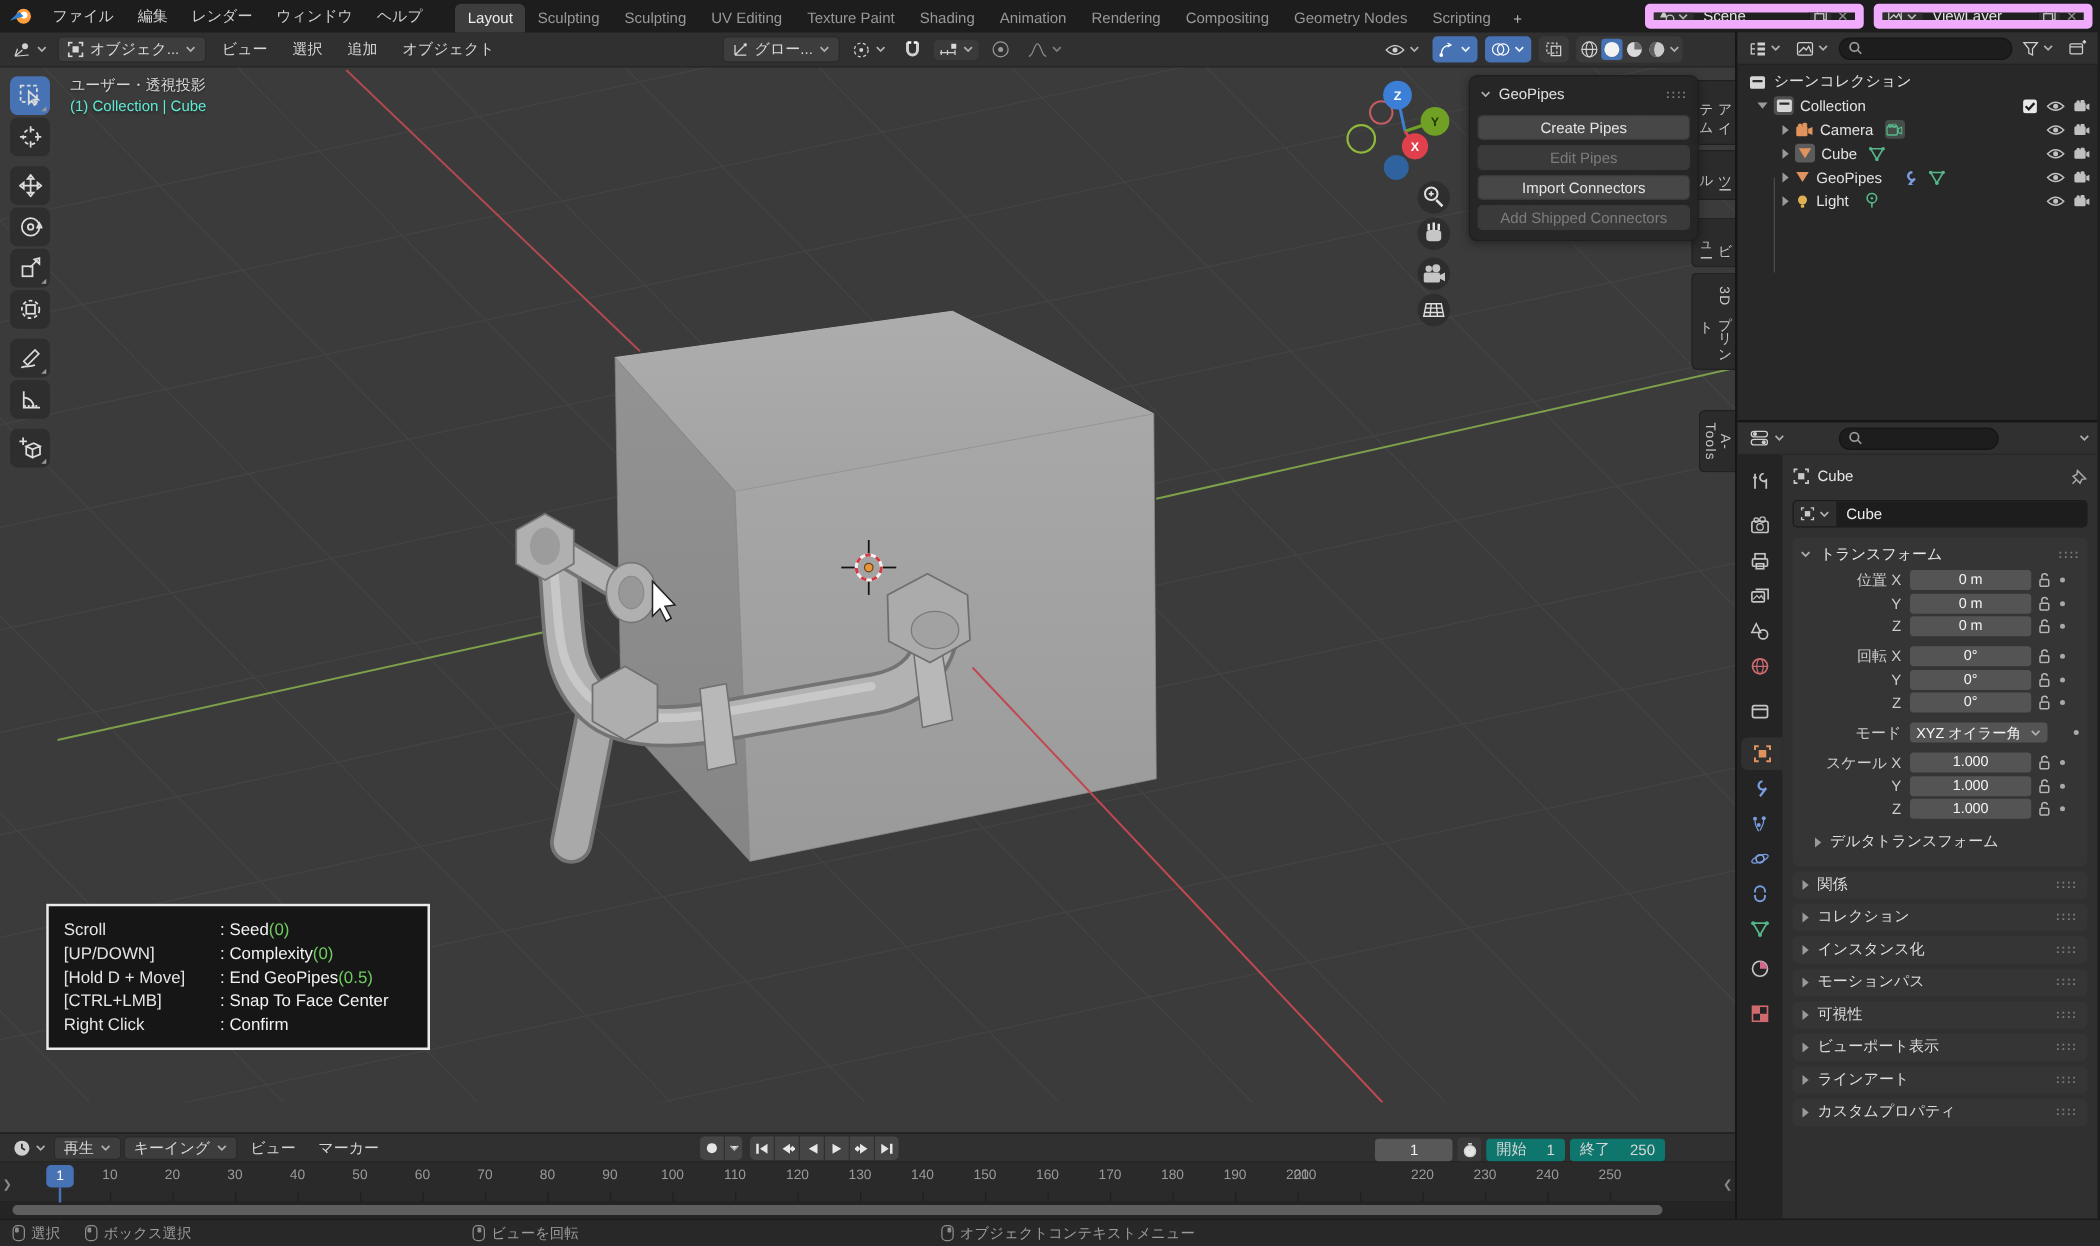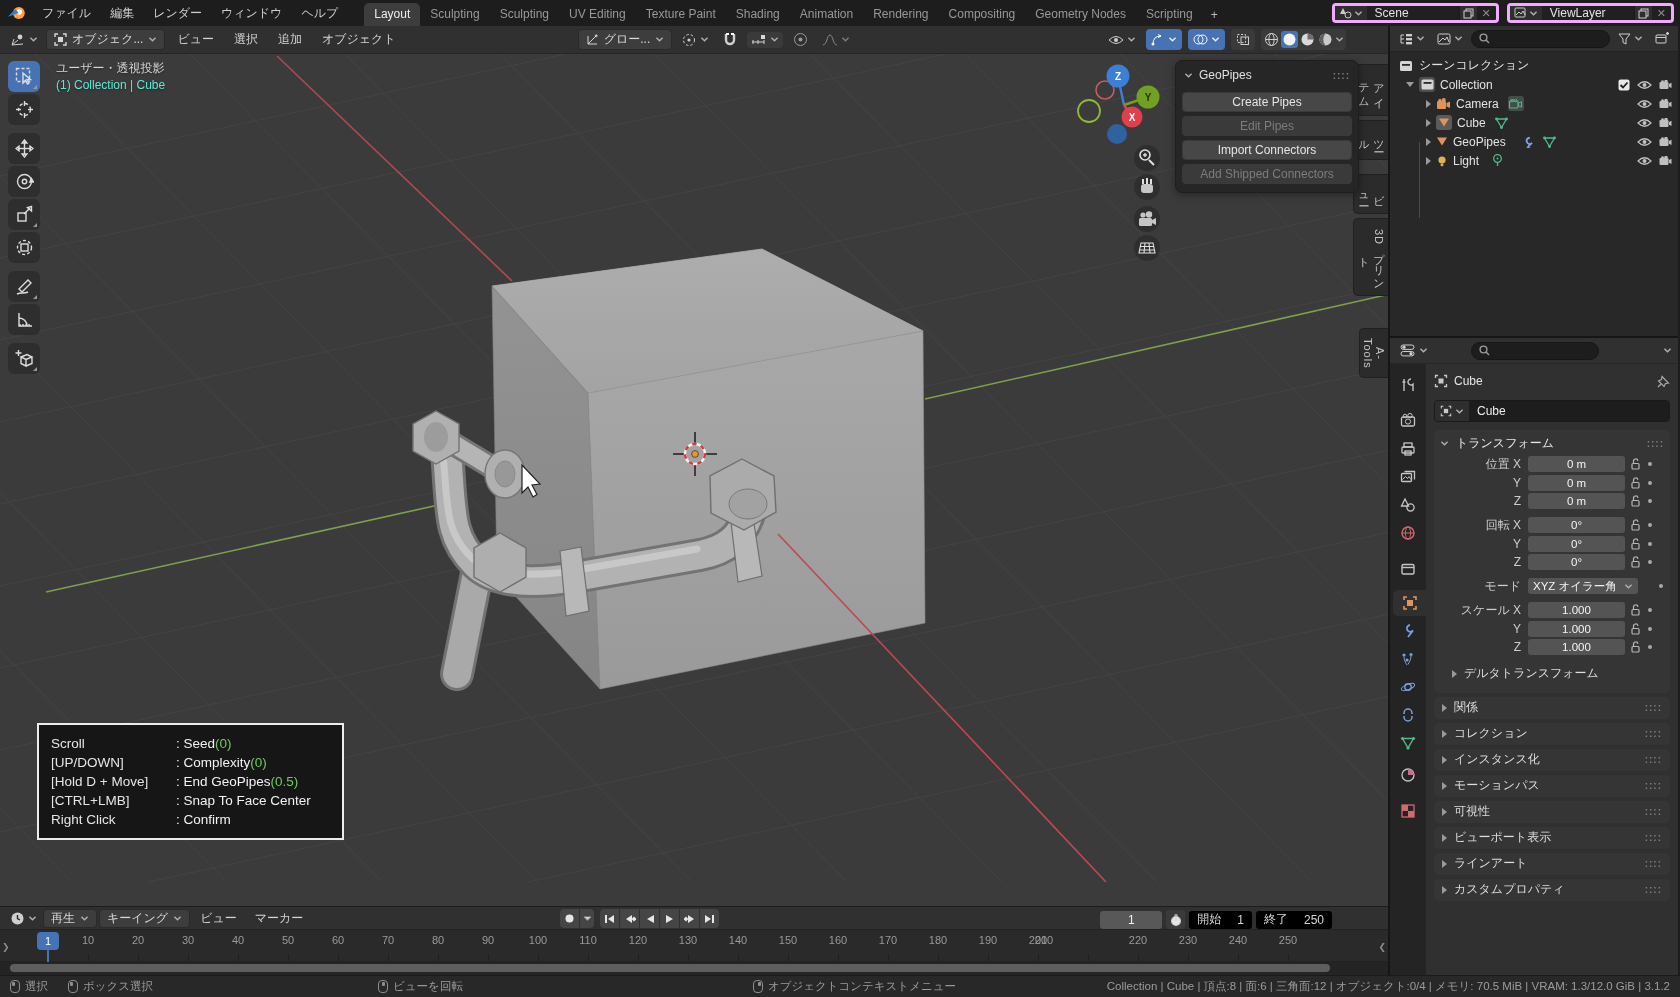--- a/index.html
+++ b/index.html
@@ -12,21 +12,21 @@
 .grip{color:#7d7d7d;font-size:10px;letter-spacing:1px;font-weight:bold}
 
 .topbar{height:26px;display:flex;align-items:center;background:#1d1d1d;padding:0 6px;gap:1px}
 .logo{width:22px;height:18px;margin-right:4px}
 .menu{padding:3px 9px;color:#cfcfcf;border-radius:3px}
 .ws{display:flex;margin-left:16px;align-items:flex-end;height:26px}
 .ws-tab{padding:4px 10px 5px;color:#989898;font-size:12px;border-radius:5px 5px 0 0}
 .ws-tab.active{background:#3d3d3d;color:#ededed}
 .ws-add{padding:4px 8px;color:#bdbdbd}
 .idblock{margin-left:auto;display:flex;gap:8px;align-items:center}
-.idfield{display:flex;align-items:center;background:#202020;border:3px solid #f0abfc;border-radius:4px;height:20px;overflow:hidden}
+.idfield{display:flex;align-items:center;background:#202020;border:7px solid #f0abfc;border-radius:4px;height:20px;overflow:hidden}
 .idfield .seg{background:#2e2e2e;height:100%;display:flex;align-items:center;padding:0 4px;gap:2px}
 .idfield .txt{padding:0 8px;min-width:92px;color:#e3e3e3}
 .idfield .mini{width:18px;height:100%;display:flex;align-items:center;justify-content:center;background:#2e2e2e;border-left:1px solid #1a1a1a}
 .xbtn{color:#8c8c8c;font-size:11px;padding:0 5px}
 
 .main{position:absolute;top:26px;left:0;width:1680px;height:949px;display:flex}
 .leftcol{width:1390px;display:flex;flex-direction:column;border-right:2px solid #161616}
 
 .vheader{height:28px;background:#303030;border-bottom:1px solid #252525;display:flex;align-items:center;padding:0 6px;gap:4px}
 .hicon{display:flex;align-items:center;gap:3px;padding:2px 4px;border-radius:3px}
@@ -76,21 +76,21 @@
 .gz{font-size:10px;font-weight:bold;fill:#fff}
 
 .timeline{height:69px;background:#2b2b2b;display:flex;flex-direction:column}
 .thead{height:24px;background:#303030;border-top:1px solid #1c1c1c;border-bottom:1px solid #222;display:flex;align-items:center;padding:0 6px;gap:2px;position:relative}
 .transport{position:absolute;left:560px;top:2px;display:flex;align-items:center;gap:6px}
 .tbtn{width:19px;height:19px;background:#454545;display:flex;align-items:center;justify-content:center}
 .tbtn svg *{fill:#e6e6e6}
 .tgroup{display:flex;gap:1px;border-radius:4px;overflow:hidden}
 .framefields{position:absolute;right:56px;top:3px;display:flex;align-items:center;gap:4px}
 .ffield{height:18px;background:#585858;border-radius:3px;color:#f0f0f0;display:flex;align-items:center;justify-content:center}
-.fgroup{display:flex;height:18px;border-radius:3px;overflow:hidden;background:#000000}
+.fgroup{display:flex;height:18px;border-radius:3px;overflow:hidden;background:#0f766e}
 .fgroup span{display:flex;align-items:center;padding:0 8px}
 .ruler{position:relative;height:32px;background:#2a2a2a;border-bottom:1px solid #222}
 .rmark{position:absolute;top:4px;transform:translateX(-50%);color:#9a9a9a;font-size:11px}
 .rtick{position:absolute;bottom:0;width:1px;height:7px;background:#1f1f1f}
 .playhead{position:absolute;left:37px;top:2px;width:22px;height:18px;background:#4772b3;border-radius:4px;color:#fff;display:flex;align-items:center;justify-content:center;font-size:11px}
 .pline{position:absolute;left:47px;top:20px;width:2px;height:45px;background:#4772b3}
 .tscroll{flex:1;position:relative;background:#242424}
 .tsbar{position:absolute;left:10px;top:2px;width:1320px;height:8px;border-radius:4px;background:#5e5e5e}
 .redge{position:absolute;color:#8a8a8a;font-size:9px;top:12px}
 
@@ -1312,15 +1312,14 @@
           <i></i>
         </span>
         <span>ビューを回転</span>
       </span>
     <span class="hint" style="margin-left:270px">
         <span class="micon r">
           <i></i>
         </span>
         <span>オブジェクトコンテキストメニュー</span>
       </span>
-    <span class="stats">Collection | Cube | 頂点:8 | 面:6 | 三角面:12 | オブジェクト:0/4 | メモリ: 70.5 MiB | VRAM: 1.3/12.0 GiB | 3.1.2</span>
   </div>
 </div>
 
 </body></html>

